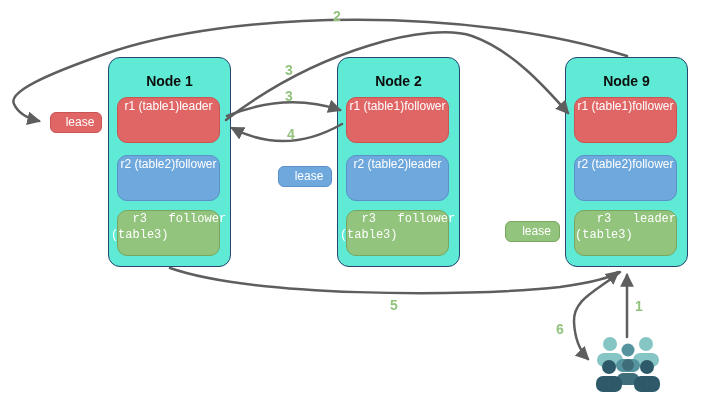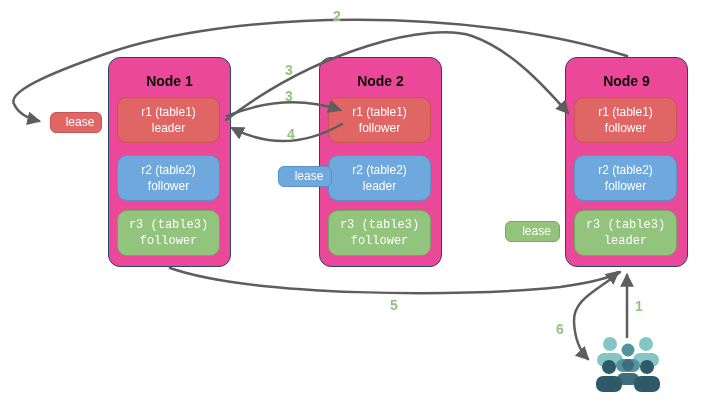--- a/index.html
+++ b/index.html
@@ -1,29 +1,29 @@
 <!DOCTYPE html>
 <html><head>
 <meta charset="utf-8">
 <style>
   html,body{margin:0;padding:0;background:#ffffff;}
   body{font-family:"Liberation Sans","DejaVu Sans",sans-serif;}
   #canvas{position:relative;width:704px;height:405px;background:#ffffff;overflow:hidden;}
 
   
-  .node{position:absolute;top:57px;width:123px;height:210px;background:#ec4899;
+  .node{position:absolute;top:57px;width:123px;height:210px;background:#5eead4;
         border:1.5px solid #28456e;border-radius:12px;box-sizing:border-box;z-index:1;}
   .node-1{left:108px}
-  .node-2{left:319px}
+  .node-2{left:337px}
   .node-3{left:565px}
   .node-title{text-align:center;margin-top:15px;font-weight:bold;font-size:14px;color:#0d0d0d;}
 
   
   .rep{position:absolute;left:8px;width:103px;height:46px;border-radius:10px;color:#ffffff;
-       font-size:12px;line-height:1.35;display:flex;flex-direction:column;justify-content:center;
+       font-size:12px;line-height:1.35;display:flex;flex-direction:row;justify-content:center;
        text-align:center;box-sizing:border-box;}
   .rep-red{background:#e06666;border:1.5px solid #c85454;}
   .rep-blue{background:#6fa8dc;border:1.5px solid #5a91c8;}
   .rep-green{background:#93c47d;border:1.5px solid #79a65f;font-family:Liberation Mono, monospace;}
   .rep-1{top:39px}
   .rep-2{top:97px}
   .rep-3{top:152px}
 
   
   .lease{position:absolute;height:21px;color:#ffffff;font-size:12px;line-height:19px;

